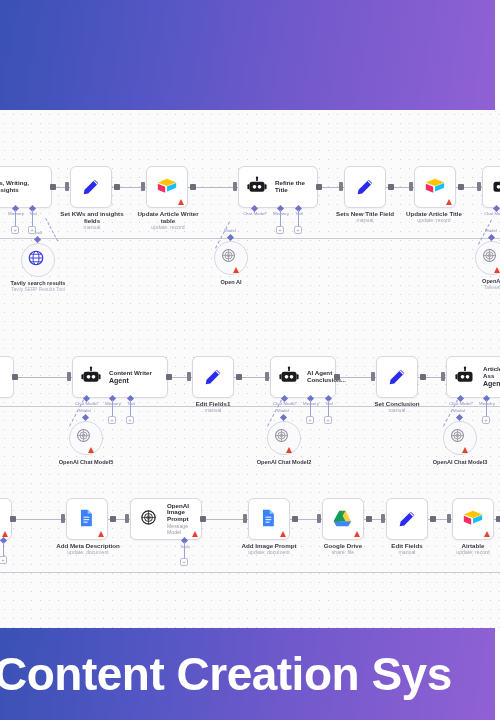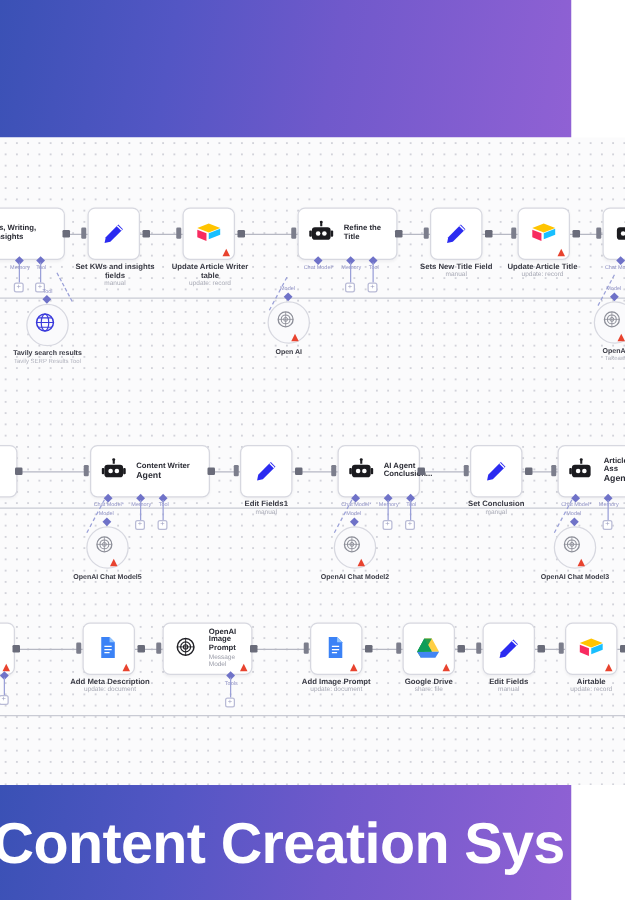--- a/index.html
+++ b/index.html
@@ -5,21 +5,21 @@
   * { box-sizing: border-box; margin: 0; padding: 0; }
   html, body {
     width: 500px; height: 720px; overflow: hidden;
     font-family: "Liberation Sans", sans-serif;
     background: #ffffff;
   }
   #root { position: relative; width: 500px; height: 720px; overflow: hidden; }
 
   
   .band {
-    position: absolute; left: 0; width: 457px;
+    position: absolute; left: 0; width: 495px;
     background: linear-gradient(100deg, #3a51b5 0%, #5356c4 30%, #7059cb 58%, #9061d4 100%);
   }
   #band-top { top: 0; height: 110px; }
   #band-bottom { top: 628px; height: 92px; display: flex; align-items: center; }
 
   #banner-title {
     color: #ffffff;
     font-size: 46px;
     font-weight: bold;
     letter-spacing: -0.5px;

